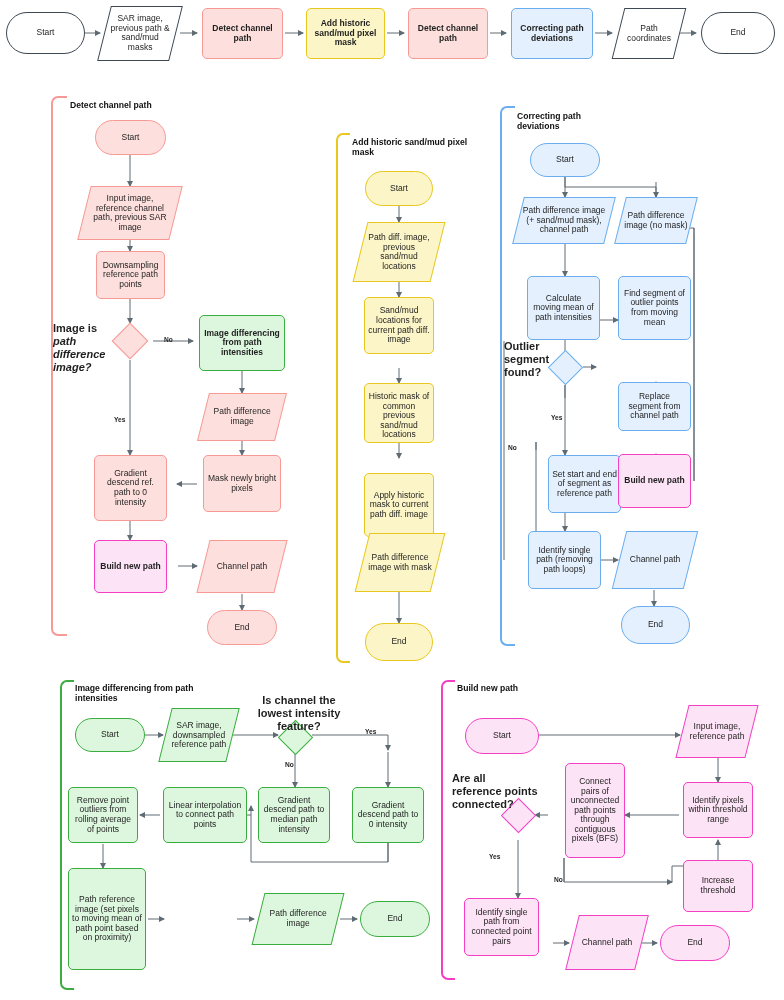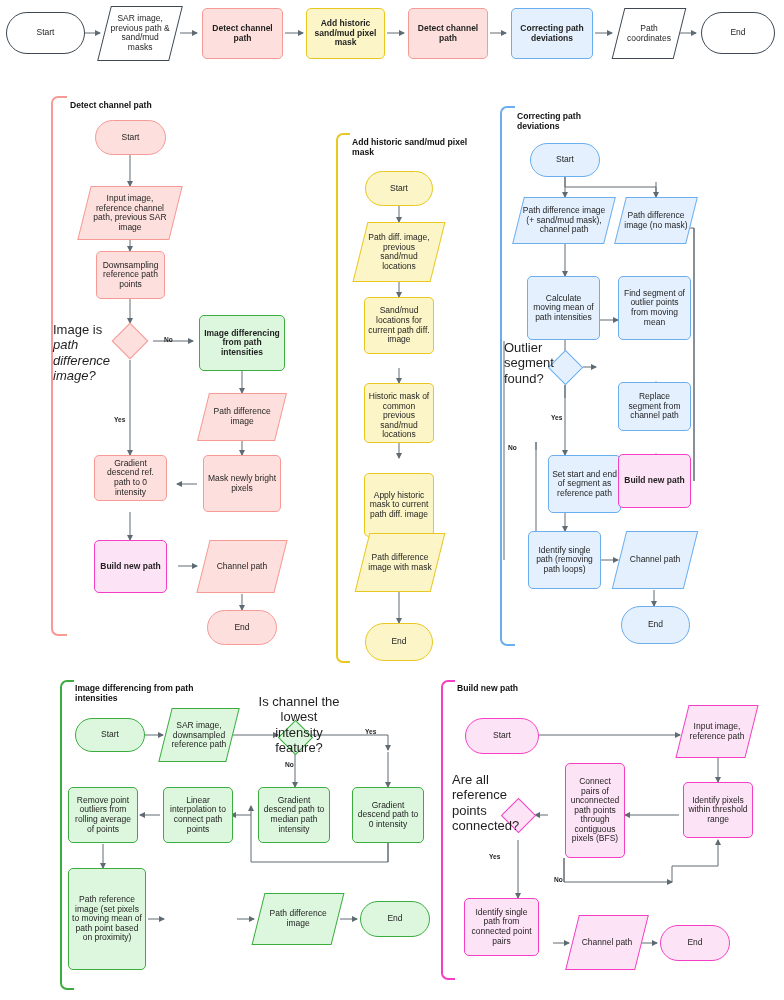--- a/index.html
+++ b/index.html
@@ -37,21 +37,21 @@
   .b-red{border-color:#f79a96;}
   .b-yel{border-color:#e8c820;}
   .b-blu{border-color:#6aaef0;}
   .b-grn{border-color:#3aad3e;}
   .b-pnk{border-color:#f43fc5;}
 
   .grp-title{position:absolute;font-size:8.6px;font-weight:bold;color:#111;
              line-height:1.2;}
 
   
-  .lbl{position:absolute;font-size:13px;color:#1f1f1f;line-height:1.18;}
+  .lbl{position:absolute;font-size:11px;color:#1f1f1f;line-height:1.18;font-weight:bold;}
   .lbl-sm{position:absolute;font-size:6.6px;font-weight:bold;color:#1f1f1f;}
   .ital{font-style:italic;}
 </style>
 </head>
 <body>
 
 <div id="canvas">
 
   <svg class="lines" viewBox="0 0 784 1000">
     <defs>
@@ -191,21 +191,21 @@
 
   <div class="node rect c-grn bold" style="left:199px;top:315px;width:86px;height:56px;">
     <span>Image differencing from path intensities</span>
   </div>
   <div class="node para c-red" style="left:203px;top:393px;width:78px;height:48px;">
     <span>Path difference image</span>
   </div>
   <div class="node rect c-red" style="left:203px;top:455px;width:78px;height:57px;">
     <span>Mask newly bright pixels</span>
   </div>
-  <div class="node rect c-red" style="left:94px;top:455px;width:73px;height:46px;">
+  <div class="node rect c-red" style="left:94px;top:455px;width:73px;height:66px;">
     <span>Gradient descend ref. path to 0 intensity</span>
   </div>
   <div class="node rect c-pnk bold" style="left:94px;top:540px;width:73px;height:53px;">
     <span>Build new path</span>
   </div>
   <div class="node para c-red" style="left:203px;top:540px;width:78px;height:53px;">
     <span>Channel path</span>
   </div>
   <div class="node term c-red" style="left:207px;top:610px;width:70px;height:35px;">
     <span>End</span>
@@ -295,21 +295,21 @@
   <div class="lbl" style="left:256px;top:694px;width:86px;text-align:center;">Is channel the lowest intensity feature?</div>
   <div class="lbl-sm" style="left:365px;top:728px;">Yes</div>
   <div class="lbl-sm" style="left:285px;top:761px;">No</div>
 
   <div class="node rect c-grn" style="left:352px;top:787px;width:72px;height:56px;">
     <span>Gradient descend path to 0 intensity</span>
   </div>
   <div class="node rect c-grn" style="left:258px;top:787px;width:72px;height:56px;">
     <span>Gradient descend path to median path intensity</span>
   </div>
-  <div class="node rect c-grn" style="left:163px;top:787px;width:70px;height:56px;">
+  <div class="node rect c-grn" style="left:163px;top:787px;width:84px;height:56px;">
     <span>Linear interpolation to connect path points</span>
   </div>
   <div class="node rect c-grn" style="left:68px;top:787px;width:70px;height:56px;">
     <span>Remove point outliers from rolling average of points</span>
   </div>
   <div class="node rect c-grn" style="left:68px;top:868px;width:78px;height:102px;">
     <span>Path reference image (set pixels to moving mean of path point based on proximity)</span>
   </div>
   <div class="node para c-grn" style="left:258px;top:893px;width:80px;height:52px;">
     <span>Path difference image</span>
@@ -333,20 +333,23 @@
   <div class="node rect c-pnk" style="left:565px;top:763px;width:60px;height:95px;">
     <span>Connect pairs of unconnected path points through contiguous pixels (BFS)</span>
   </div>
   <div class="node diam c-pnk" style="left:506px;top:803px;width:25px;height:25px;">
     <span></span>
   </div>
   <div class="lbl" style="left:452px;top:772px;width:86px;">Are all reference points connected?</div>
   <div class="lbl-sm" style="left:489px;top:853px;">Yes</div>
   <div class="lbl-sm" style="left:554px;top:876px;">No</div>
 
+  <div class="node rect c-pnk" style="left:683px;top:860px;width:70px;height:52px;">
+    <span>Increase threshold</span>
+  </div>
   <div class="node rect c-pnk" style="left:464px;top:898px;width:75px;height:58px;">
     <span>Identify single path from connected point pairs</span>
   </div>
   <div class="node para c-pnk" style="left:572px;top:915px;width:70px;height:55px;">
     <span>Channel path</span>
   </div>
   <div class="node term c-pnk" style="left:660px;top:925px;width:70px;height:36px;">
     <span>End</span>
   </div>
 

